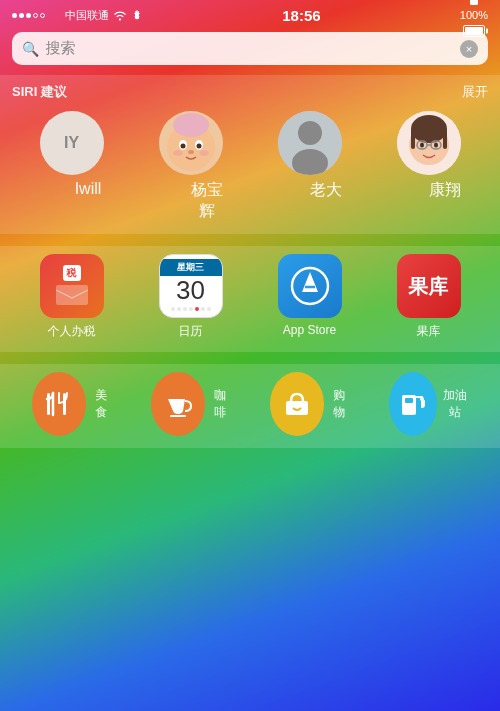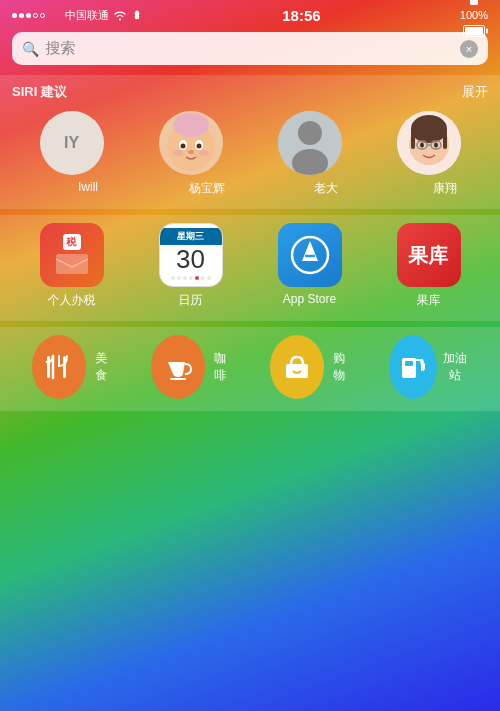--- a/index.html
+++ b/index.html
@@ -67,21 +67,21 @@
     .search-input-text { flex: 1; font-size: 15px; color: #888; }
     .search-clear {
       width: 18px; height: 18px; border-radius: 50%; background: #aaa;
       display: flex; align-items: center; justify-content: center;
       color: #fff; font-size: 11px; cursor: pointer;
     }
 
     
     .section {
       background: rgba(255,255,255,0.15);
-      margin-bottom: 2px;
+      margin-bottom: 8px;
       padding: 8px 12px 12px;
     }
     .section-header {
       display: flex;
       justify-content: space-between;
       align-items: center;
       margin-bottom: 10px;
     }
     .section-title {
       font-size: 13px;
@@ -107,21 +107,21 @@
       width: 64px; height: 64px; border-radius: 50%;
       background: #d0d0d0;
       display: flex; align-items: center; justify-content: center;
       overflow: hidden;
       font-size: 20px; font-weight: 600; color: #666;
     }
     .avatar.iwill { background: #e8e0d8; color: #888; font-size: 16px; }
     .avatar.yangbh { background: #f0c8a0; }
     .avatar.laoda { background: #c8c8c8; }
     .avatar.kangxiang { background: #f8e0e8; }
-    .contact-name { font-size: 12px; color: rgba(255,255,255,0.95); text-align: left; padding-left: 33px; }
+    .contact-name { font-size: 16px; color: rgba(255,255,255,0.95); text-align: center; padding-left: 33px; }
 
     
     .apps-row {
       display: flex;
       justify-content: space-around;
     }
     .app-item {
       display: flex; flex-direction: column; align-items: center; gap: 5px;
       width: 80px;
     }

